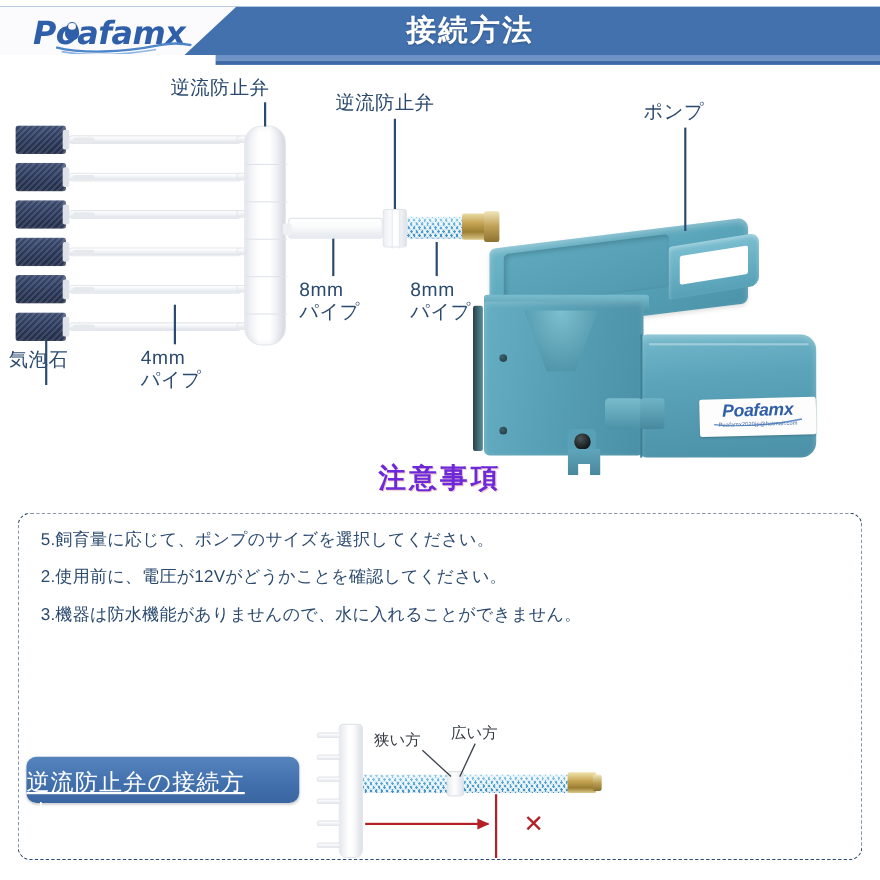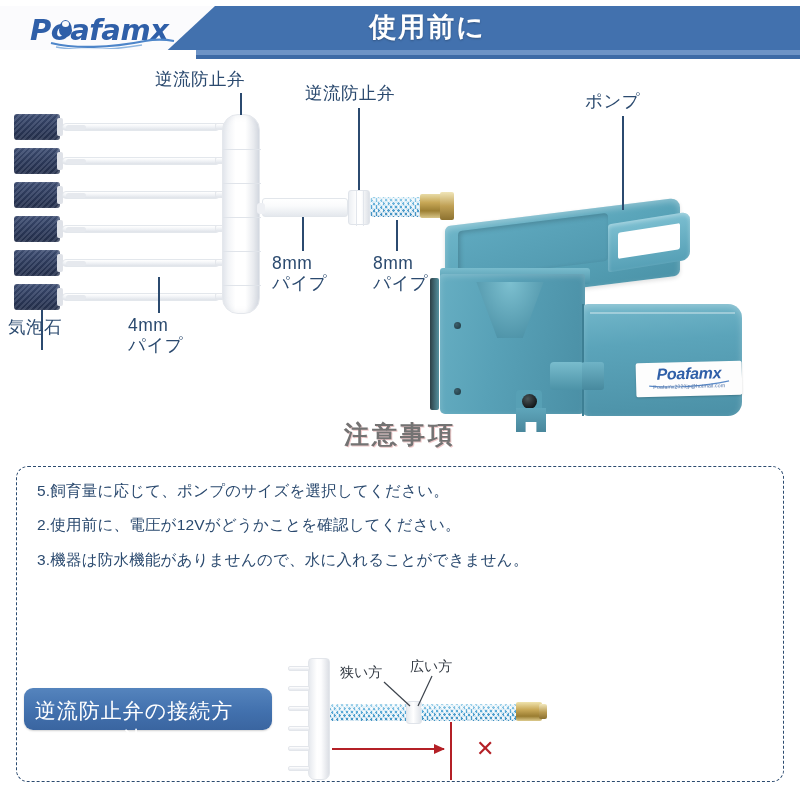--- a/index.html
+++ b/index.html
@@ -249,21 +249,21 @@
   }
   .p-label-mail {
     position:absolute; left:0; top:21px; width:106px; text-align:center;
     font-size:5.2px; color:#4a6fa5; letter-spacing:.1px;
   }
   .p-label-swoosh { position:absolute; left:12px; top:19px; width:82px; height:6px; }
 
   
   #notice-title {
     position:absolute; left:0; top:418px; width:800px; text-align:center;
-    font-size:25px; font-weight:bold; color:#737373; letter-spacing:3px;
+    font-size:25px; font-weight:bold; color:#6d28d9; letter-spacing:3px;
     text-shadow: 1px 1px 0 rgba(192,39,45,.25);
   }
   #notice-box {
     position:absolute; left:16px; top:466px; width:768px; height:316px;
     border: 1.6px dashed #2b4a6f; border-radius: 12px;
     background:#ffffff;
   }
   #notice-list { position:absolute; left:20px; top:12px; width:726px; }
   .note {
     color:#2b4a6f; font-size:15.5px; line-height:1.5;
@@ -271,22 +271,22 @@
   }
 
   
   #valve-badge {
     position:absolute; left:24px; top:688px; width:248px; height:42px;
     background: linear-gradient(180deg,#5584bd 0%, #4271ae 55%, #3a65a0 100%);
     border-radius: 9px;
     box-shadow: 0 1px 2px rgba(0,0,0,.18);
   }
   #valve-badge span {
-    position:absolute; left:0; top:9px; width:220px; text-align:center;
-    color:#ffffff; font-size:21px; letter-spacing:1px;
+    position:absolute; left:0; top:9px; width:220px; text-align:left;
+    color:#ffffff; font-size:21px; letter-spacing:1px;text-decoration:underline;
   }
 
   
   #bottom-diagram { position:absolute; left:280px; top:650px; width:510px; height:140px; }
   .b-splitter {
     position:absolute; left:28px; top:8px; width:22px; height:122px;
     background: linear-gradient(90deg,#e6e9ee 0%, #ffffff 40%, #fdfdfe 60%, #dcdfe5 100%);
     border:1px solid #e3e6eb; border-radius: 4px 4px 7px 7px;
   }
   .b-nozzle {
@@ -351,21 +351,21 @@
 
   <div id="logo">
     <div class="logo-text">Poafamx</div>
     <div class="logo-drop"></div>
     <svg class="logo-swoosh" viewBox="0 0 125 12">
       <path d="M1 6 C25 12, 60 11, 95 4 C105 2, 114 2, 124 4" fill="none" stroke="#4d85c9" stroke-width="2.2"></path>
       <path d="M6 10 C30 14, 62 13, 92 8" fill="none" stroke="#8fb6e0" stroke-width="1.6"></path>
     </svg>
   </div>
 
-  <div class="hdr-title">使用前に</div>
+  <div class="hdr-title">接続方法</div>
 </div>
 
 <div id="diagram">
 
   <div class="stone" style="top:52px"></div>
   <div class="stone" style="top:86px"></div>
   <div class="stone" style="top:120px"></div>
   <div class="stone" style="top:154px"></div>
   <div class="stone" style="top:188px"></div>
   <div class="stone" style="top:222px"></div>

